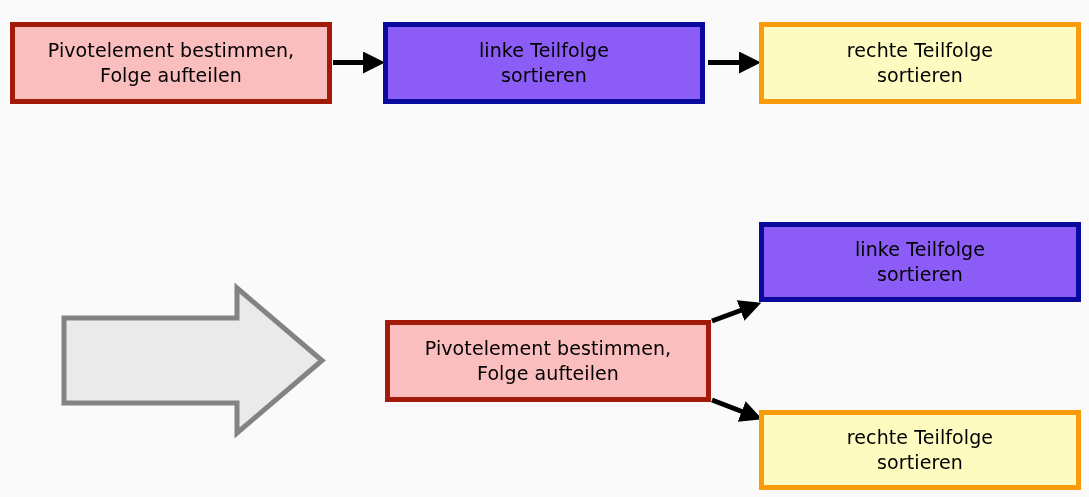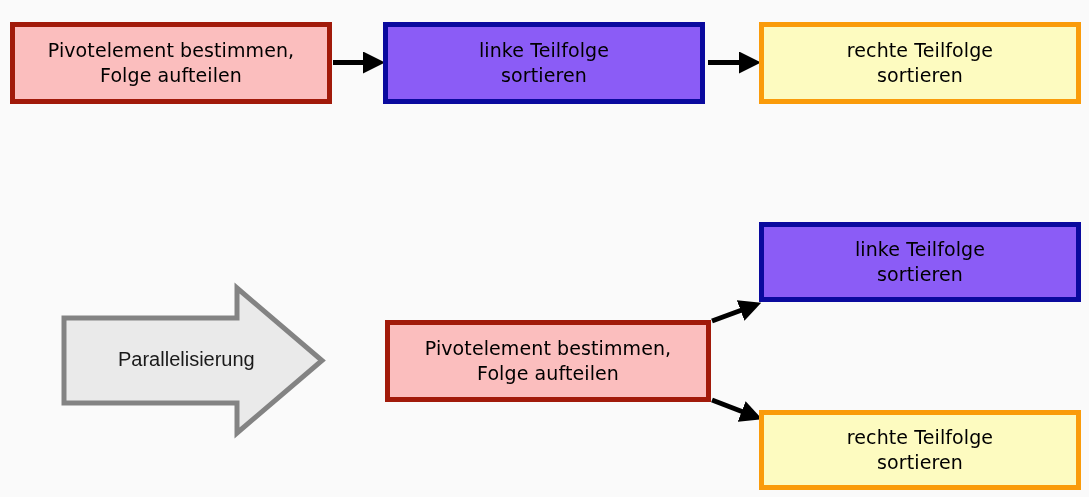--- a/index.html
+++ b/index.html
@@ -97,21 +97,20 @@
 
   <div class="node node-red" style="left:10px; top:22px; width:322px; height:82px;">Pivotelement bestimmen,
 Folge aufteilen</div>
 
   <div class="node node-blue" style="left:383px; top:22px; width:322px; height:82px;">linke Teilfolge
 sortieren</div>
 
   <div class="node node-orange" style="left:759px; top:22px; width:322px; height:82px;">rechte Teilfolge
 sortieren</div>
 
-  <div class="big-arrow-label" style="left:118px; top:348px;">Parallelisierung</div>
 
   <div class="node node-red" style="left:385px; top:320px; width:326px; height:82px;">Pivotelement bestimmen,
 Folge aufteilen</div>
 
   <div class="node node-blue" style="left:759px; top:222px; width:322px; height:80px;">linke Teilfolge
 sortieren</div>
 
   <div class="node node-orange" style="left:759px; top:410px; width:322px; height:80px;">rechte Teilfolge
 sortieren</div>
 

